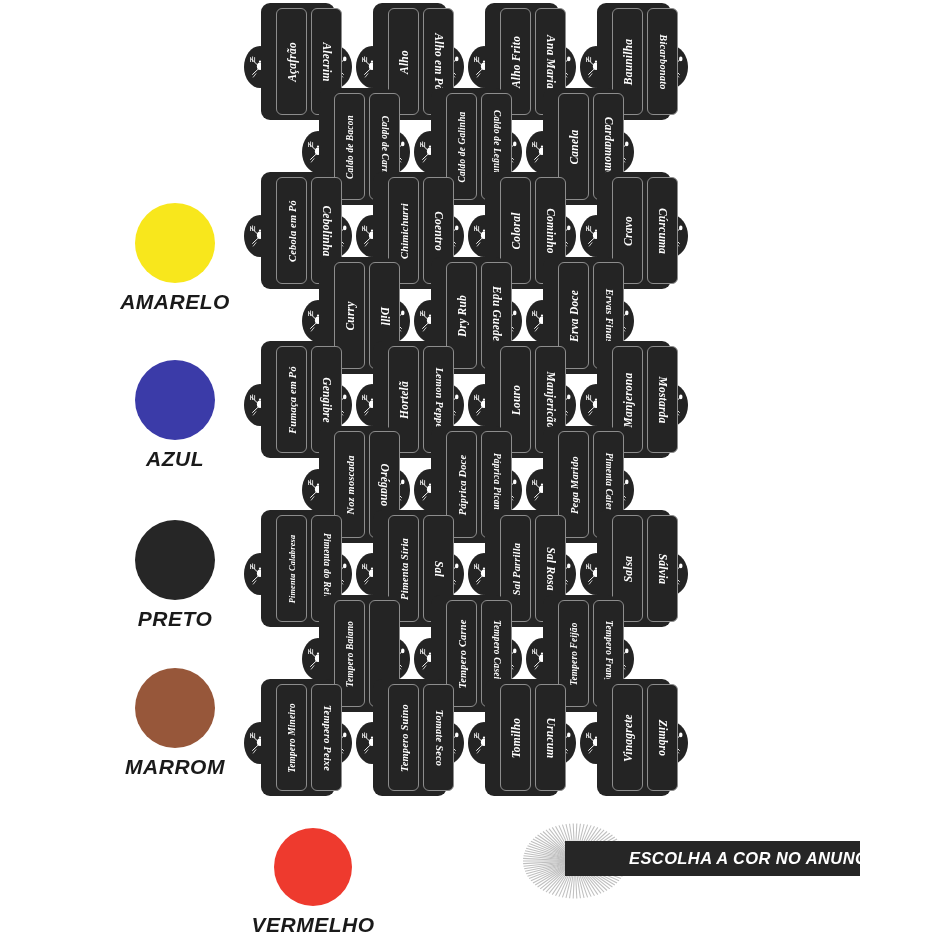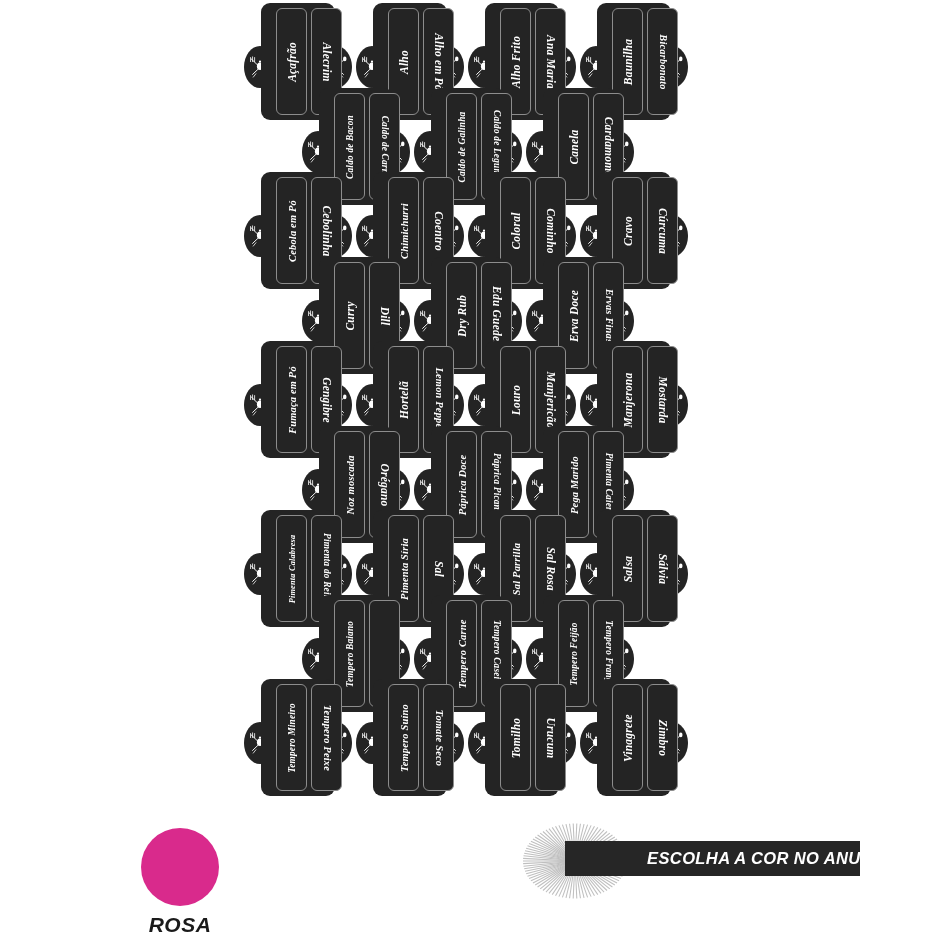--- a/index.html
+++ b/index.html
@@ -91,29 +91,47 @@
     width:295px;height:35px;
     background:#262626;
     display:flex;align-items:center;
   }
   #banner-text{
     color:#ffffff;
     font-style:italic;
     font-weight:bold;
     font-size:16.5px;
     letter-spacing:.4px;
-    margin-left:82px;
+    margin-left:64px;
     white-space:nowrap;
   }
 </style>
 </head>
 <body>
 
 <div id="sheet">
 
+  <div class="swatch-col" id="swatch-col">
+      <div class="swatch" style="left: 95px; top: 203px;">
+        <div class="dot" style="width: 80px; height: 80px; background: rgb(248, 231, 28);"></div>
+        <div class="sw-label">AMARELO</div>
+      </div>
+      <div class="swatch" style="left: 95px; top: 360px;">
+        <div class="dot" style="width: 80px; height: 80px; background: rgb(59, 59, 168);"></div>
+        <div class="sw-label">AZUL</div>
+      </div>
+      <div class="swatch" style="left: 95px; top: 520px;">
+        <div class="dot" style="width: 80px; height: 80px; background: rgb(38, 38, 38);"></div>
+        <div class="sw-label">PRETO</div>
+      </div>
+      <div class="swatch" style="left: 95px; top: 668px;">
+        <div class="dot" style="width: 80px; height: 80px; background: rgb(151, 87, 58);"></div>
+        <div class="sw-label">MARROM</div>
+      </div>
+    </div>
 
   <div id="grid">
       <div class="pair" style="left: 0px; top: 3px;">
         <div class="medal l">
           <svg viewBox="0 0 40 40" width="27" height="27">
             <g fill="#ffffff" stroke="#ffffff" stroke-width="1.4" stroke-linecap="round">
               <line x1="7" y1="8" x2="31" y2="31"></line>
               <line x1="33" y1="8" x2="9" y2="31"></line>
               <path d="M6 6 L6 12 M9 5 L9 12 M12 6 L12 12" stroke-width="1.2"></path>
               <ellipse cx="33" cy="8" rx="2.6" ry="3.6" fill="#ffffff" stroke="none"></ellipse>
@@ -1257,23 +1275,23 @@
             <span>Vinagrete</span>
           </div>
           <div class="strip b">
             <span>Zimbro</span>
           </div>
         </div>
       </div>
     </div>
 
   <div class="swatch-row" id="swatch-row">
-      <div class="swatch" style="left: 0px; top: 0px;">
-        <div class="dot" style="width: 78px; height: 78px; background: rgb(217, 42, 140);"></div>
-        <div class="sw-label">ROSA</div>
+      <div class="swatch" style="left: 133px; top: 0px;">
+        <div class="dot" style="width: 78px; height: 78px; background: rgb(238, 58, 46);"></div>
+        <div class="sw-label">VERMELHO</div>
       </div>
     </div>
 
   <div id="banner-wrap">
     <svg id="starburst" viewBox="0 0 120 78">
         <line x1="67.00" y1="39.00" x2="112.00" y2="39.00" stroke="#bfbfbf" stroke-width="1.05"></line>
         <line x1="66.98" y1="39.35" x2="111.87" y2="41.61" stroke="#bfbfbf" stroke-width="1.05"></line>
         <line x1="66.93" y1="39.70" x2="111.49" y2="44.21" stroke="#bfbfbf" stroke-width="1.05"></line>
         <line x1="66.85" y1="40.05" x2="110.86" y2="46.78" stroke="#bfbfbf" stroke-width="1.05"></line>
         <line x1="66.73" y1="40.39" x2="109.99" y2="49.32" stroke="#bfbfbf" stroke-width="1.05"></line>

